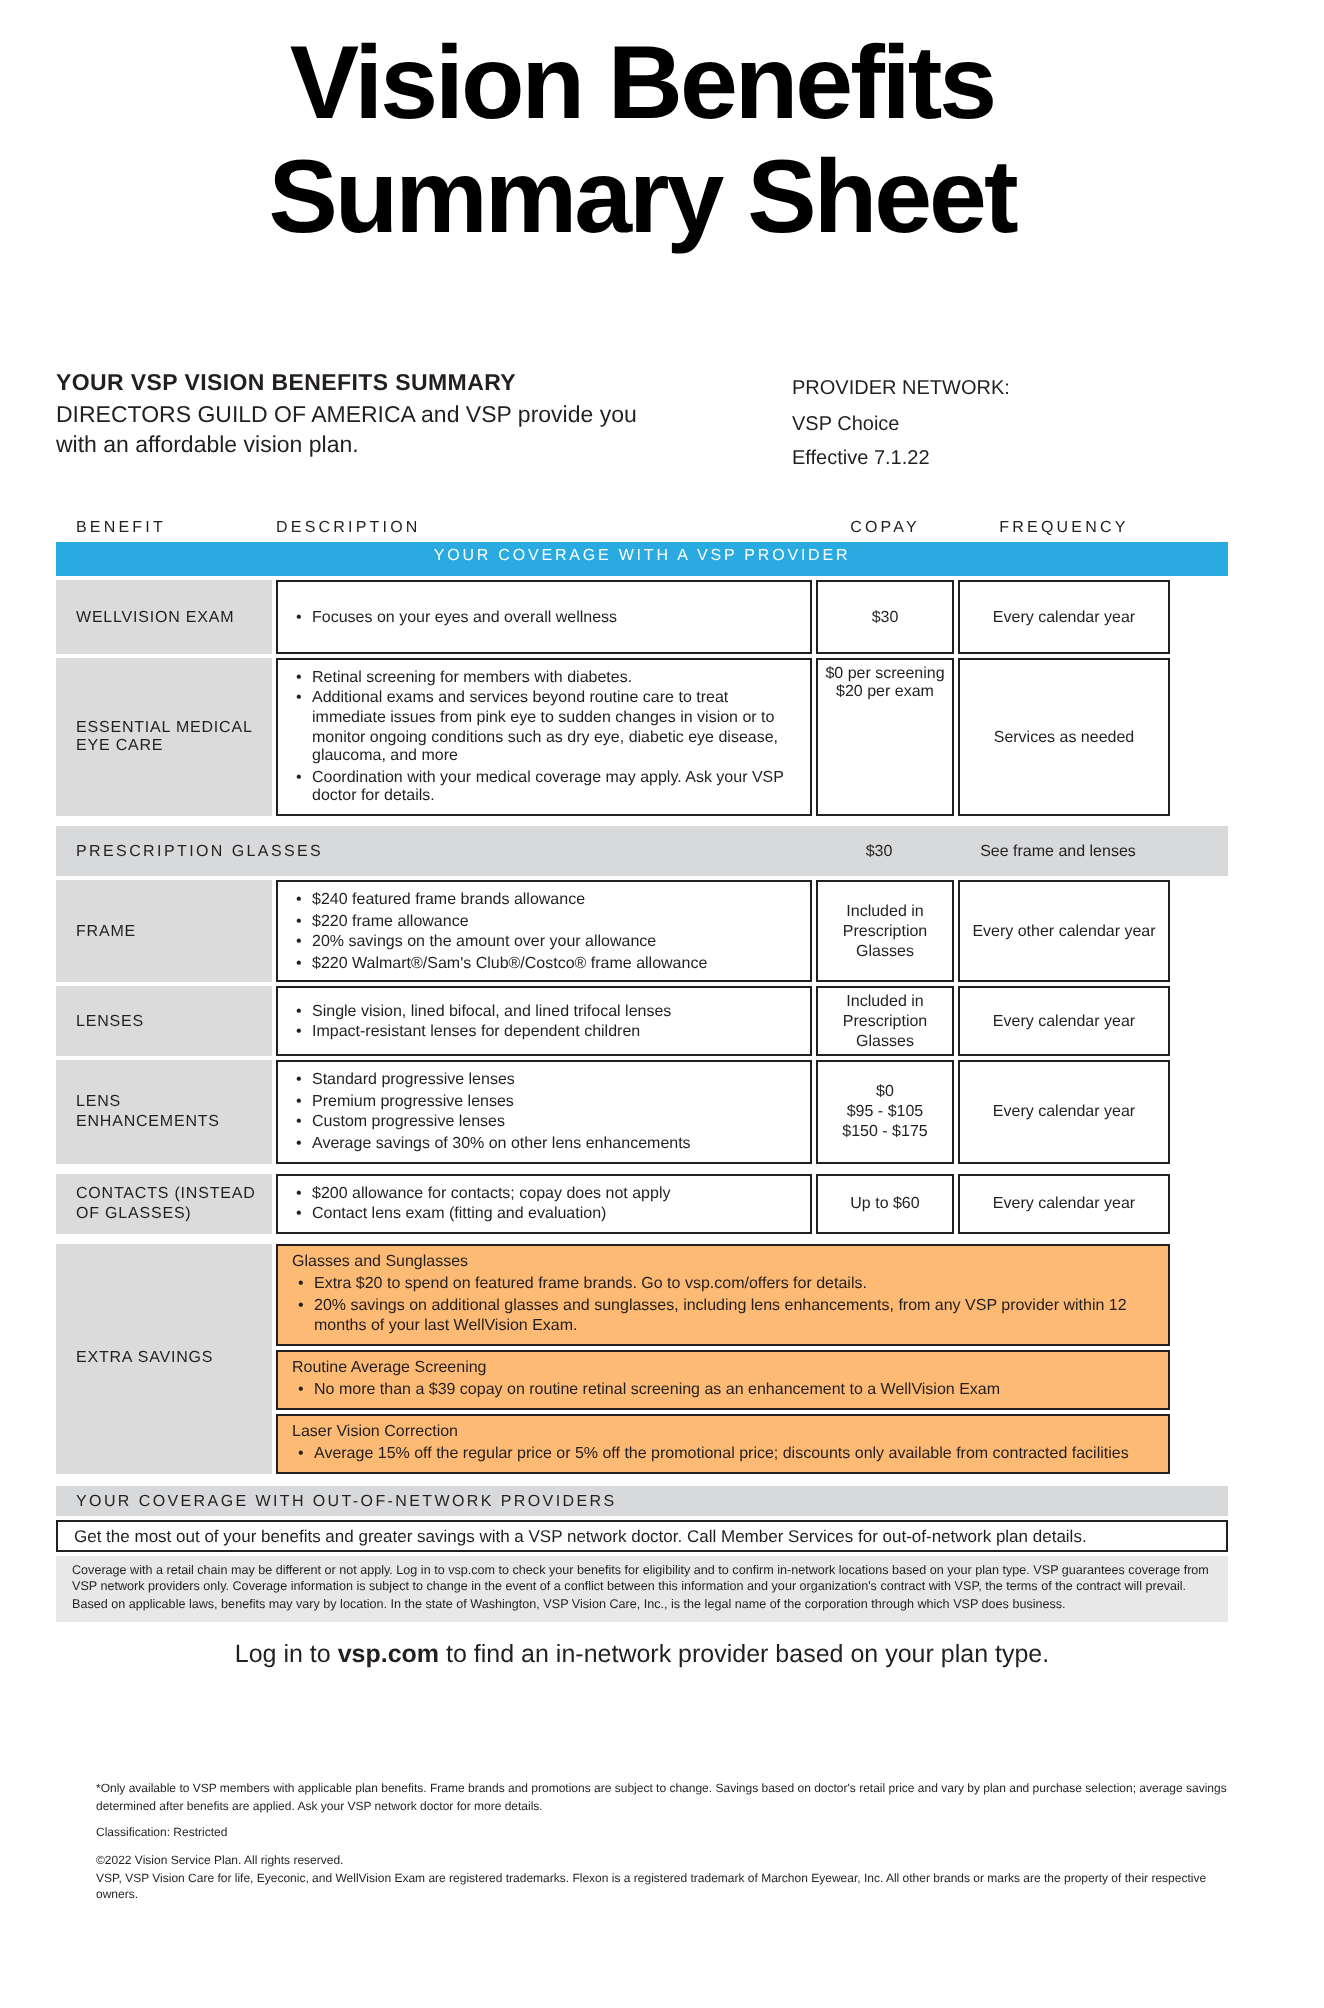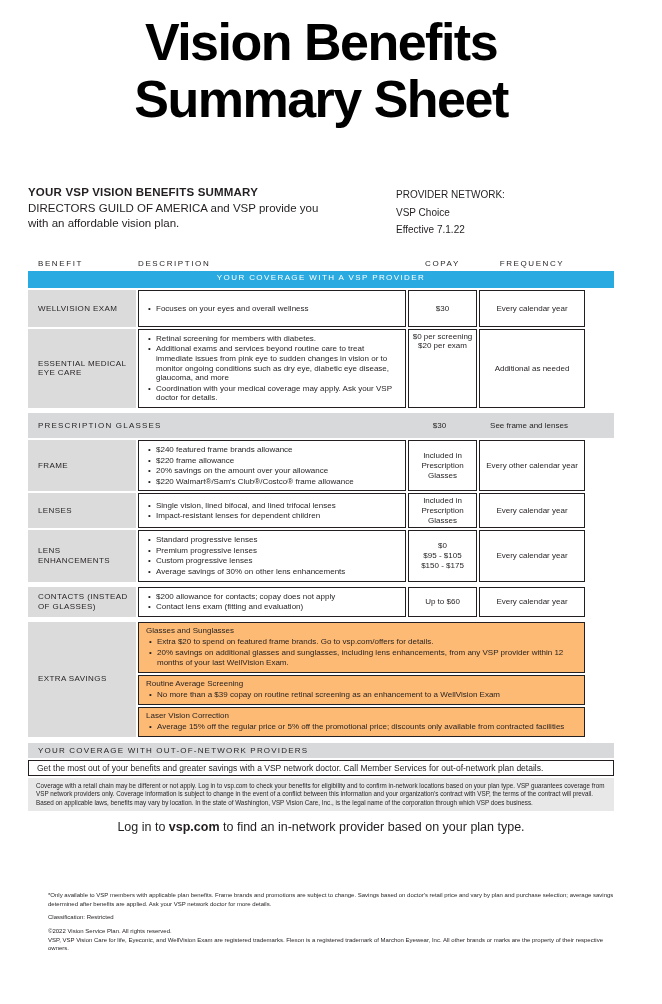--- a/index.html
+++ b/index.html
@@ -145,21 +145,21 @@
         <ul class="bullets">
           <li>Retinal screening for members with diabetes.</li>
           <li>Additional exams and services beyond routine care to treat immediate issues from pink eye to sudden changes in vision or to monitor ongoing conditions such as dry eye, diabetic eye disease, glaucoma, and more</li>
           <li>Coordination with your medical coverage may apply. Ask your VSP doctor for details.</li>
         </ul>
       </div>
       <div class="cell copay copay-top h69">
         <div>$0 per screening</div>
         <div>$20 per exam</div>
       </div>
-      <div class="cell freq h69">Additional as needed</div>
+      <div class="cell freq h69">Services as needed</div>
     </div>
 
     <div class="band-gray">
       <div class="bg-label">PRESCRIPTION GLASSES</div>
       <div class="bg-copay">$30</div>
       <div class="bg-freq">See frame and lenses</div>
     </div>
 
     <div class="trow">
       <div class="cell benefit h40">FRAME</div>

